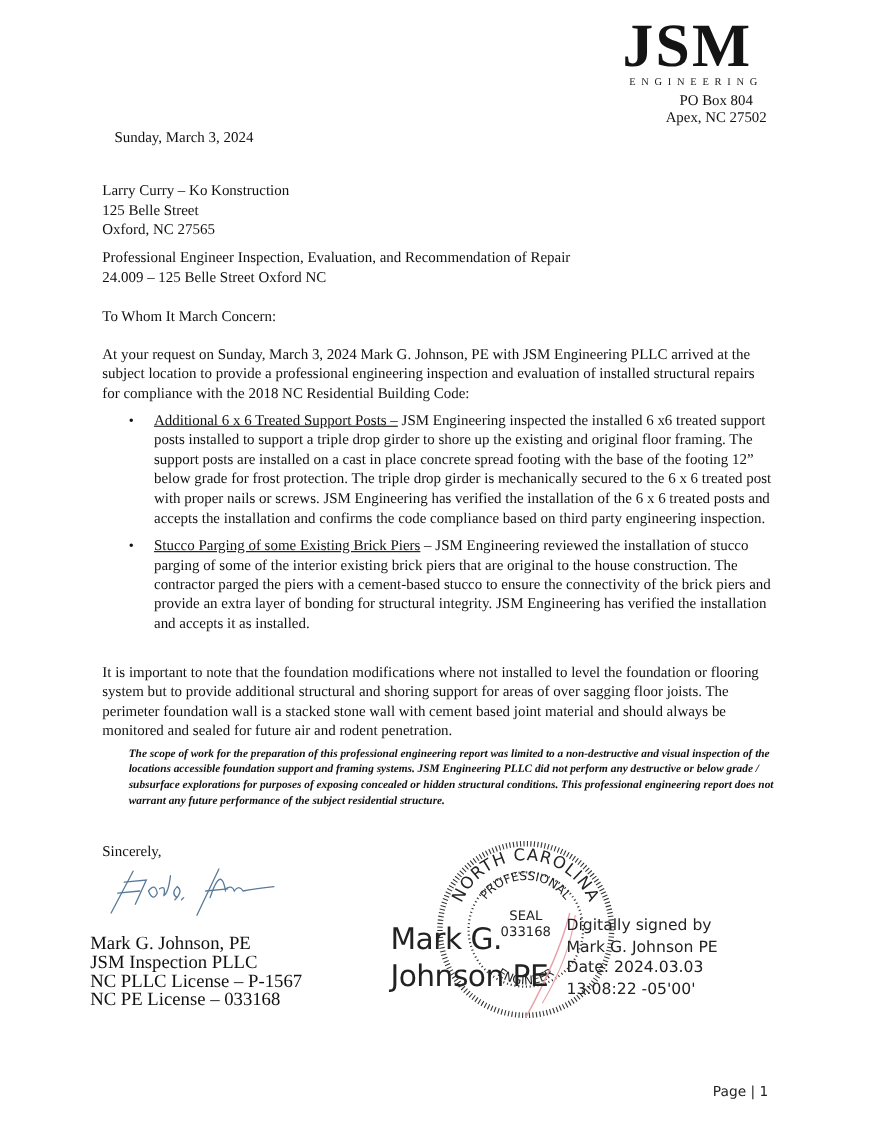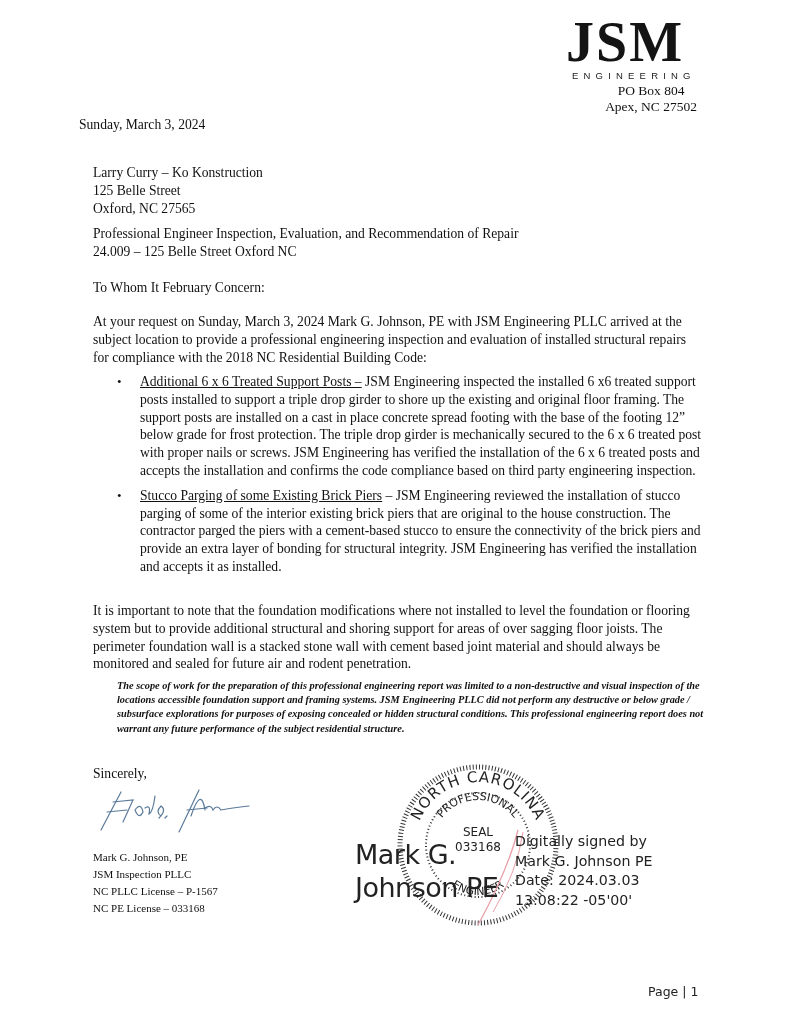--- a/index.html
+++ b/index.html
@@ -1,41 +1,41 @@
 <!DOCTYPE html>
 <html><head>
 <meta charset="utf-8">
 <style>
   * { box-sizing: border-box; margin: 0; padding: 0; }
   html, body { width: 791px; height: 1024px; background: #ffffff; overflow: hidden; }
   body { position: relative; font-family: "Liberation Serif", serif; color: #111; }
   .abs { position: absolute; }
 
   .logo-main { left: 566px; top: 14px; font-family: "Liberation Serif", serif; font-weight: bold; font-size: 56px; letter-spacing: 2px; line-height: 56px; color: #141414; }
-  .logo-sub { left: 572px; top: 70px; font-family: Liberation Sans, sans-serif; font-size: 9.5px; letter-spacing: 5.2px; color: #222; }
+  .logo-sub { left: 572px; top: 70px; font-family: Liberation Serif, serif; font-size: 9.5px; letter-spacing: 5.2px; color: #222; }
   .hdr-addr { right: 94px; top: 83px; text-align: center; font-size: 13.5px; line-height: 16px; }
 
   .txt { font-size: 13.6px; line-height: 17.8px; }
-  .date { left: 79px; top: 116px; }
+  .date { left: 104px; top: 116px; }
   .recip { left: 93px; top: 164px; }
   .subj { left: 93px; top: 225px; }
   .greet { left: 93px; top: 279px; }
   .intro { left: 93px; top: 313px; width: 610px; }
 
   .bullets { left: 117px; top: 373px; width: 592px; }
   .bullet { position: relative; padding-left: 23px; margin-bottom: 7px; font-size: 13.6px; line-height: 17.8px; }
   .bullet .dot { position: absolute; left: 0; top: 0; font-size: 13px; }
   .bullet .head { text-decoration: underline; margin-top: 44px; }
 
   .note { left: 93px; top: 602px; width: 614px; }
   .disclaimer { left: 117px; top: 679px; width: 595px; font-size: 10.3px; line-height: 14.2px; font-style: italic; font-weight: bold; }
 
   .sincerely { left: 93px; top: 766px; font-size: 13.6px; }
   .signature { left: 93px; top: 780px; width: 160px; height: 60px; }
-  .sig-block { left: 93px; top: 849px; font-size: 11px; line-height: 17px; }
+  .sig-block { left: 82px; top: 849px; font-size: 17px; line-height: 17px; }
 
   .seal { left: 393px; top: 760px; width: 170px; height: 170px; }
   .seal-name { left: 355px; top: 838px; font-family: "DejaVu Sans", sans-serif; font-size: 27px; line-height: 33px; color: #222; letter-spacing: -0.5px; }
   .digsig { left: 515px; top: 832px; font-family: "DejaVu Sans", sans-serif; font-size: 14.2px; line-height: 19.5px; color: #222; }
 
   .page-no { left: 648px; top: 984px; font-family: "DejaVu Sans", sans-serif; font-size: 12.5px; color: #222; }
 </style>
 </head>
 <body>
 
@@ -52,21 +52,21 @@
   <div>Larry Curry – Ko Konstruction</div>
   <div>125 Belle Street</div>
   <div>Oxford, NC 27565</div>
 </div>
 
 <div class="abs txt subj">
   <div>Professional Engineer Inspection, Evaluation, and Recommendation of Repair</div>
   <div>24.009 – 125 Belle Street Oxford NC</div>
 </div>
 
-<div class="abs txt greet">To Whom It February Concern:</div>
+<div class="abs txt greet">To Whom It March Concern:</div>
 
 <div class="abs txt intro">At your request on Sunday, March 3, 2024 Mark G. Johnson, PE with JSM Engineering PLLC arrived at the subject location to provide a professional engineering inspection and evaluation of installed structural repairs for compliance with the 2018 NC Residential Building Code:</div>
 
 <div class="abs bullets">
   <div class="bullet">
     <span class="dot">•</span>
     <span class="head">Additional 6 x 6 Treated Support Posts –</span><span> JSM Engineering inspected the installed 6 x6 treated support posts installed to support a triple drop girder to shore up the existing and original floor framing.  The support posts are installed on a cast in place concrete spread footing with the base of the footing 12” below grade for frost protection.  The triple drop girder is mechanically secured to the 6 x 6 treated post with proper nails or screws. JSM Engineering has verified the installation of the 6 x 6 treated posts and accepts the installation and confirms the code compliance based on third party engineering inspection.</span>
   </div>
   <div class="bullet">
     <span class="dot">•</span>

